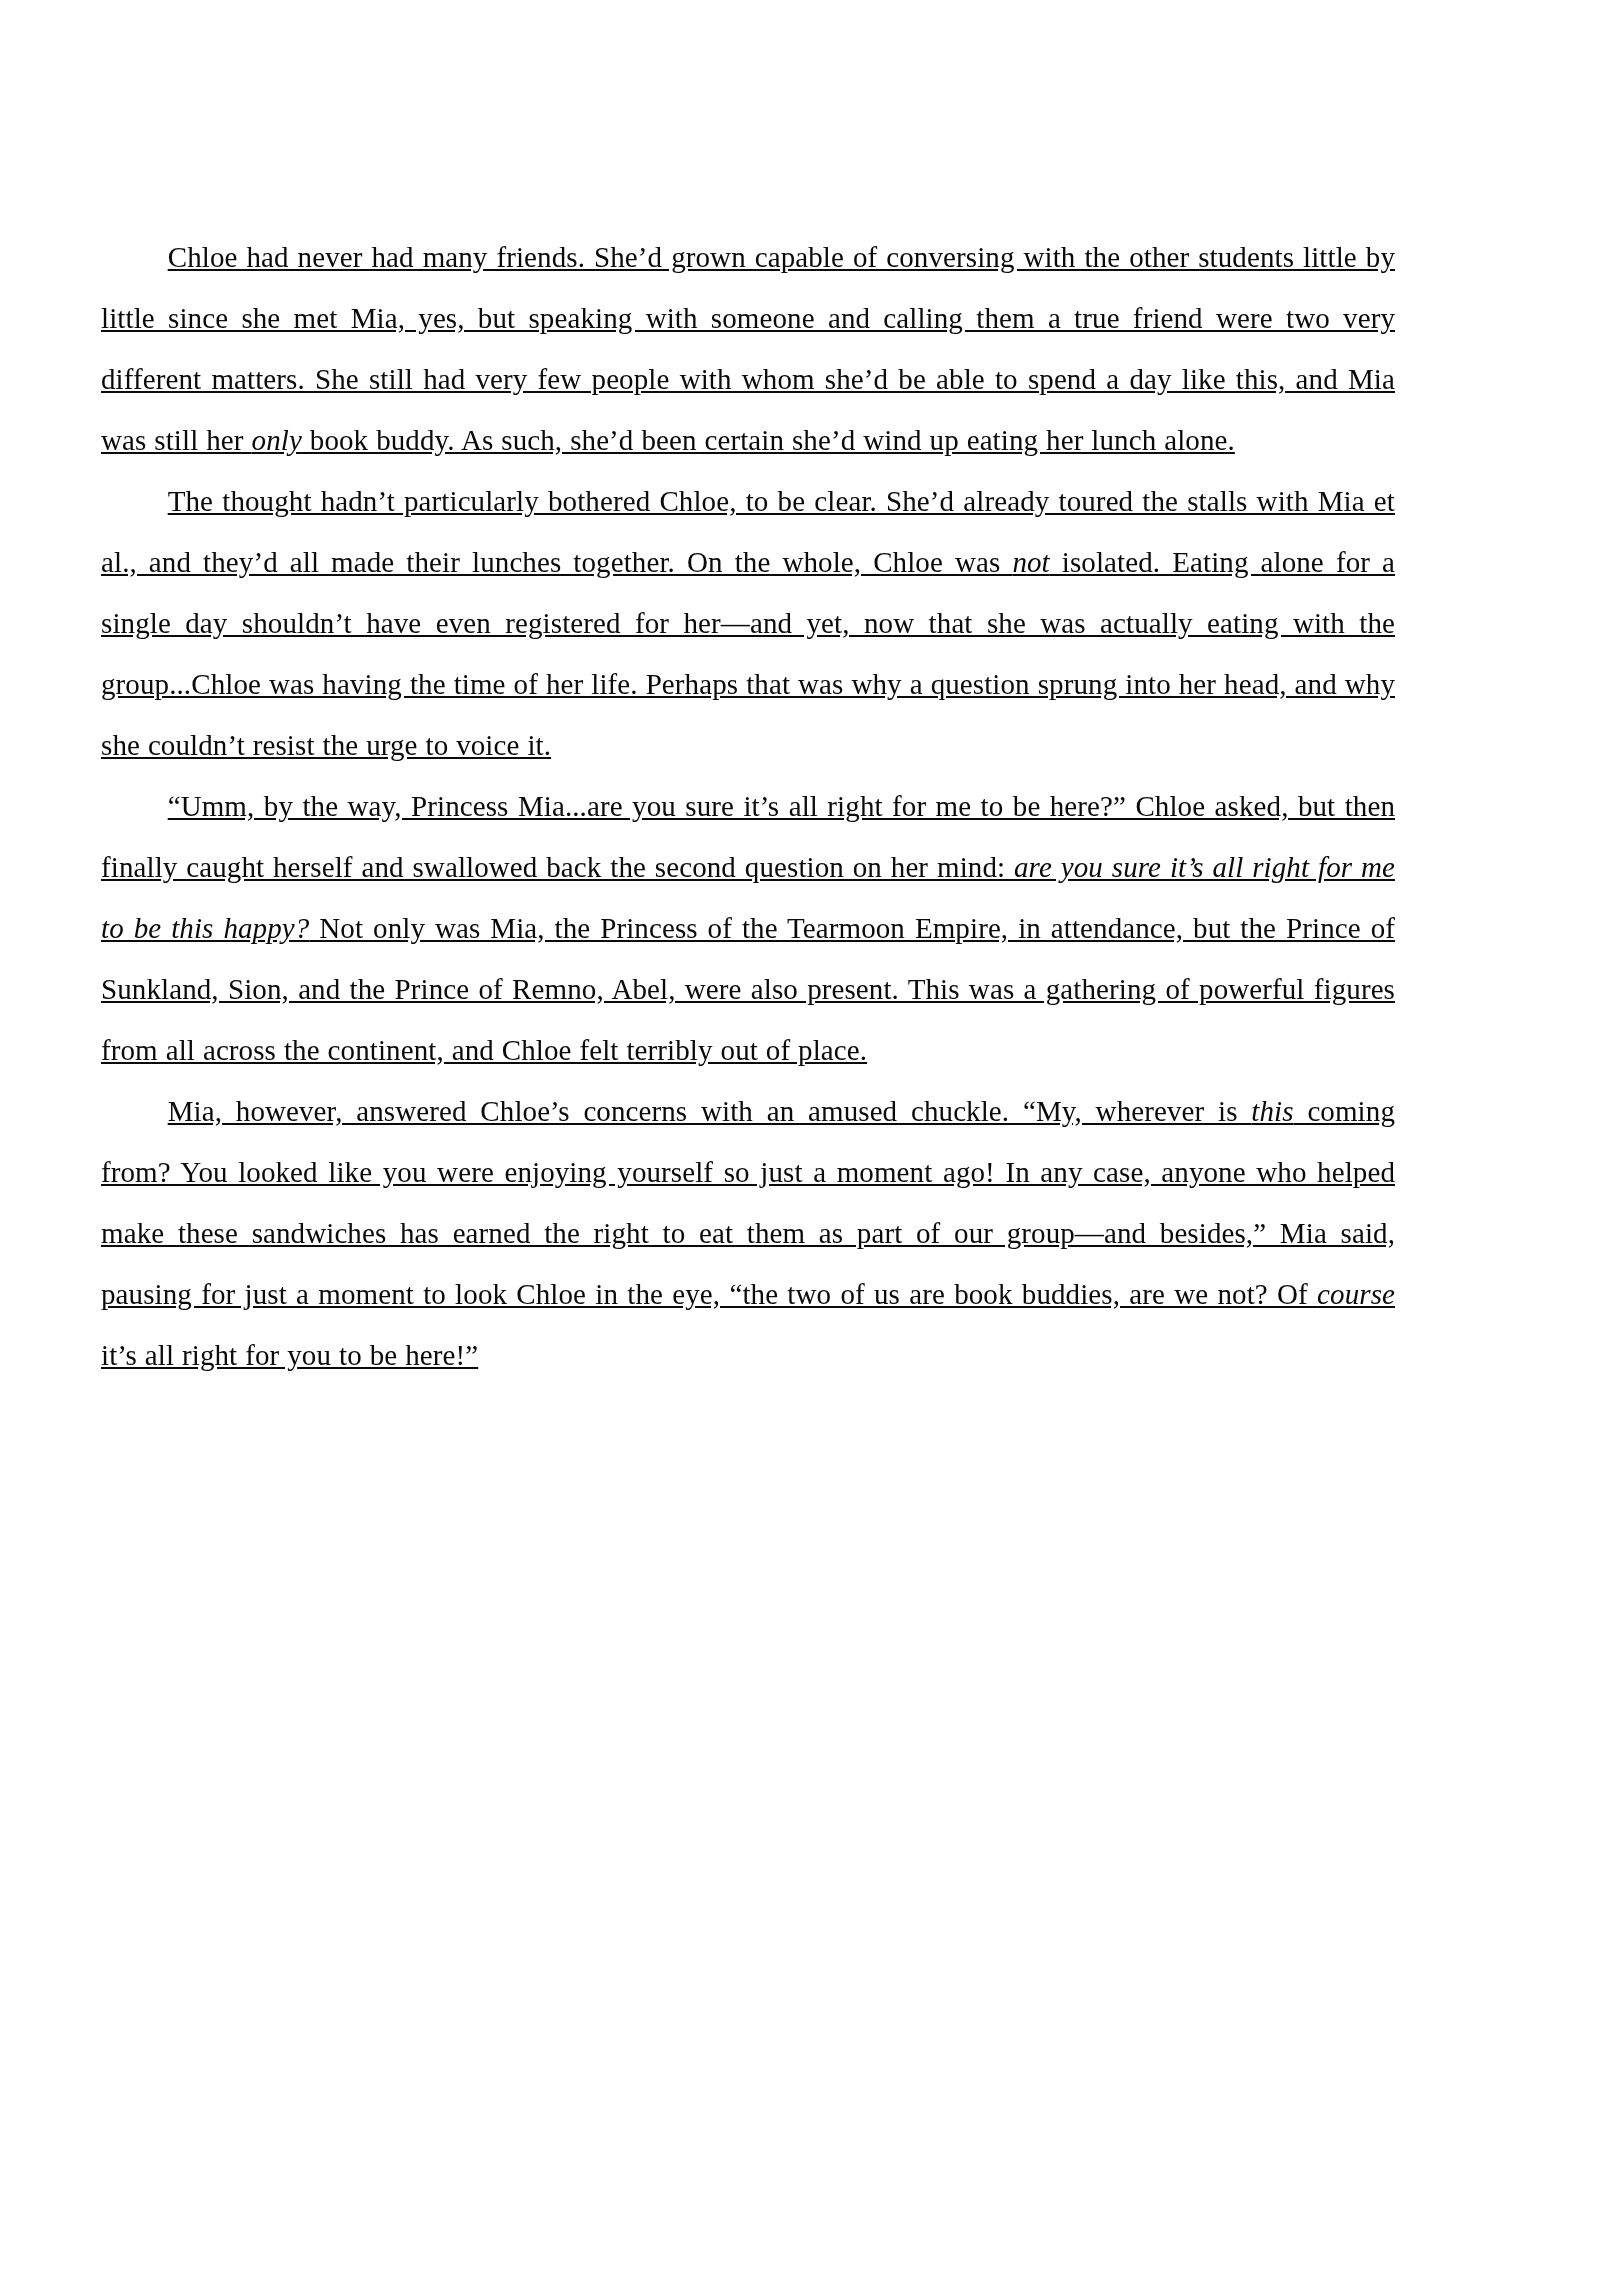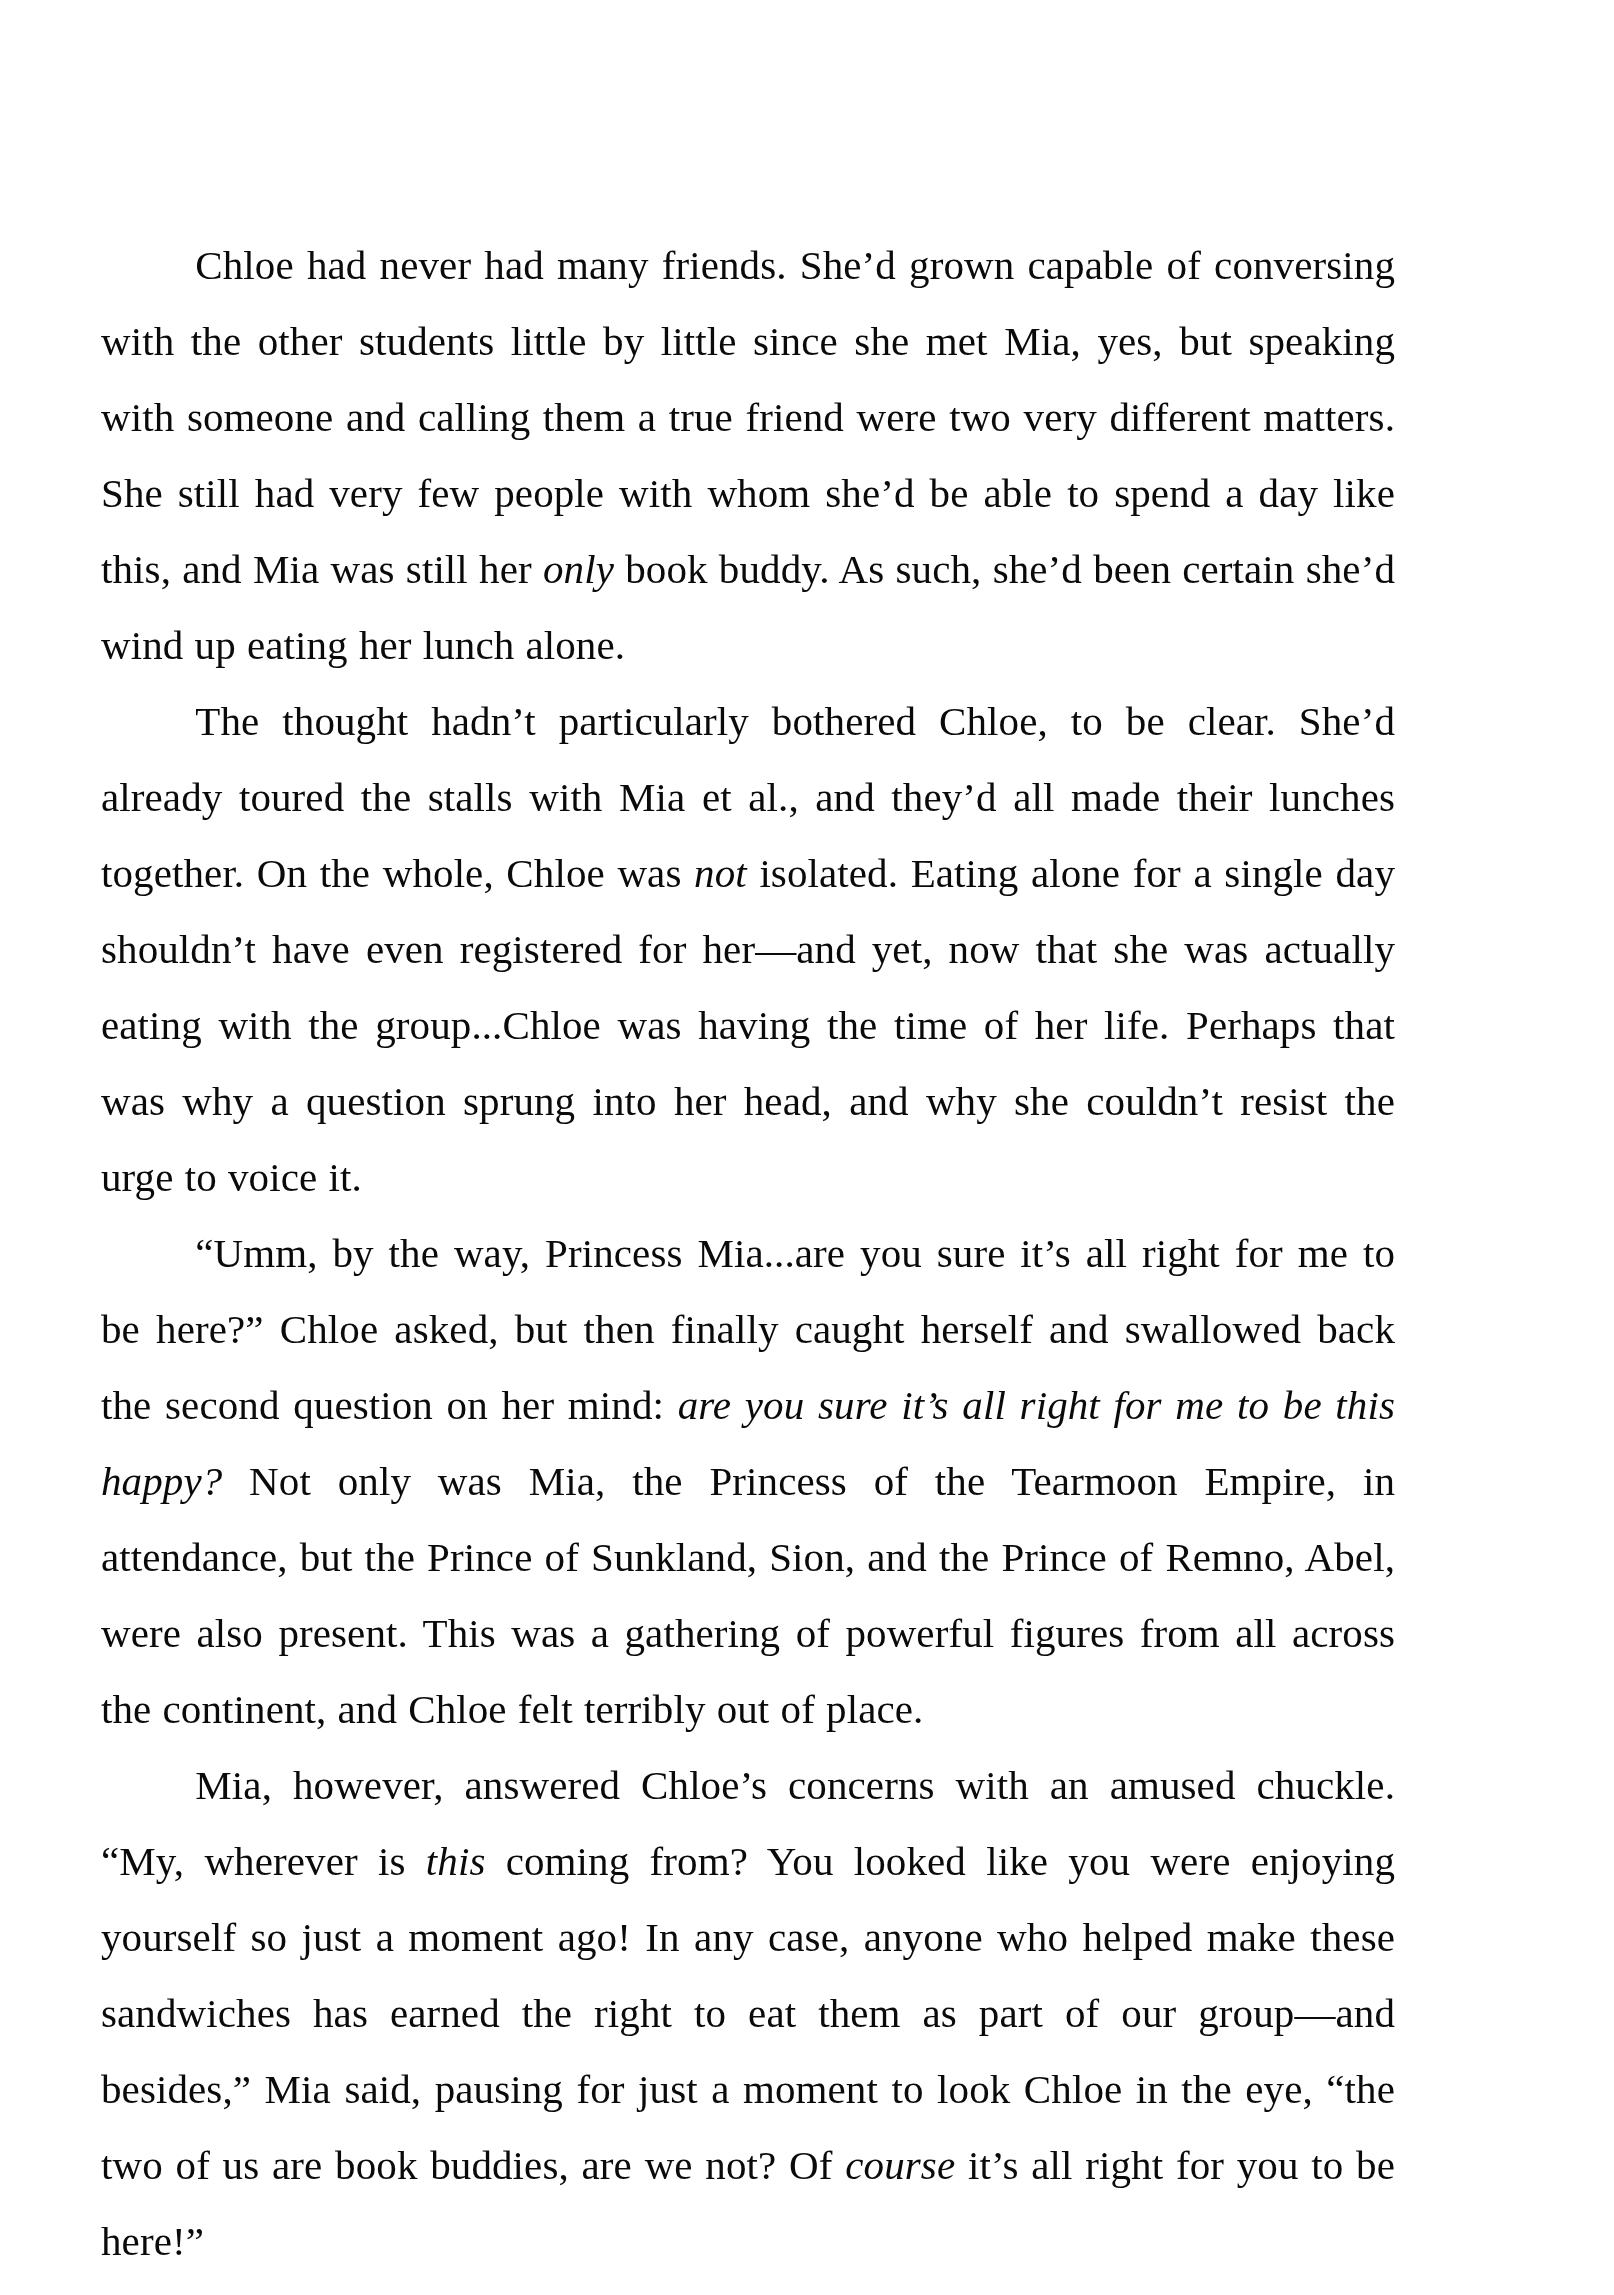--- a/index.html
+++ b/index.html
@@ -19,23 +19,24 @@
     inset: 0;
     background: #ffffff;
   }
   .text-column {
     position: absolute;
     top: 227px;
     left: 101px;
     right: 219px;
     text-align: justify;
     text-justify: inter-word;
-    font-size: 41px;
-    line-height: 76px;
+    font-size: 29px;
+    line-height: 61px;
     letter-spacing: 0.1px;
+    text-decoration: underline;
   }
   .text-column p {
     margin: 0;
     padding: 0;
     text-indent: 2.3em;
     word-spacing: 0.02em;
   }
   .text-column em {
     font-style: italic;
   }

